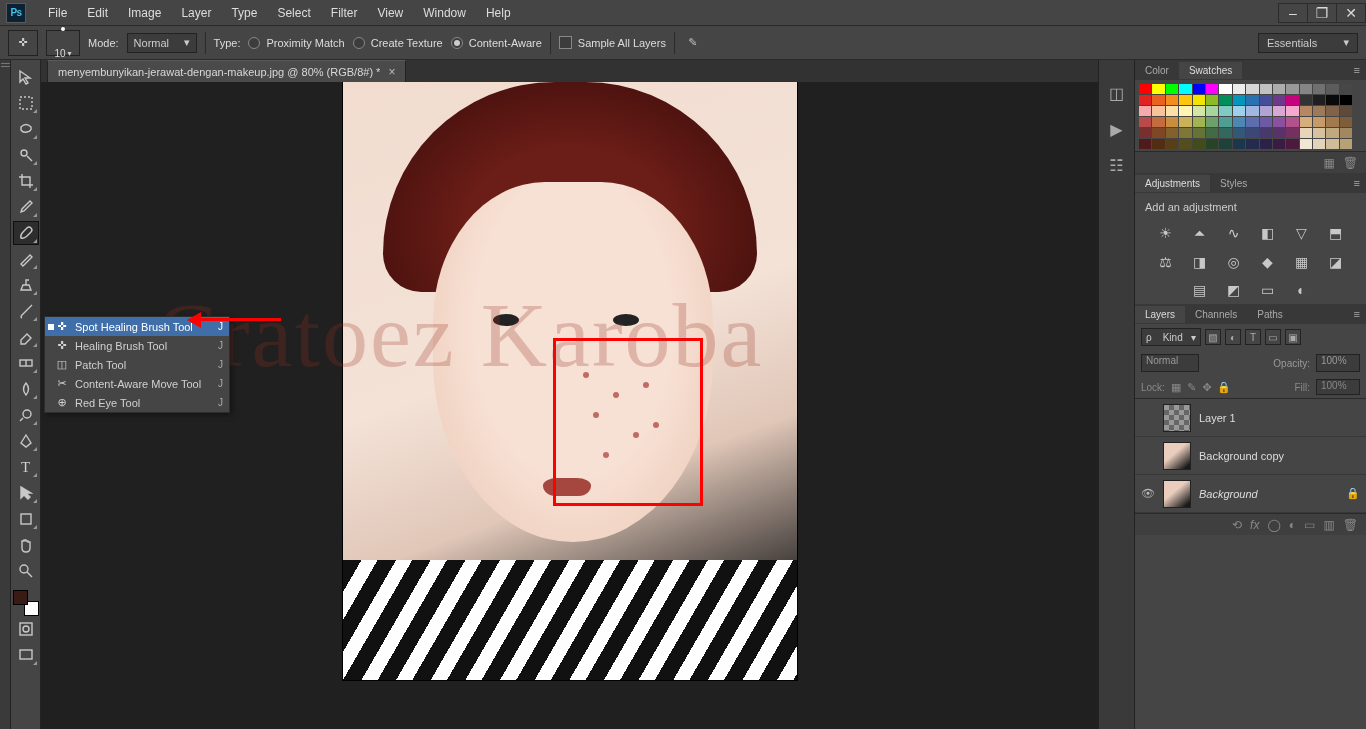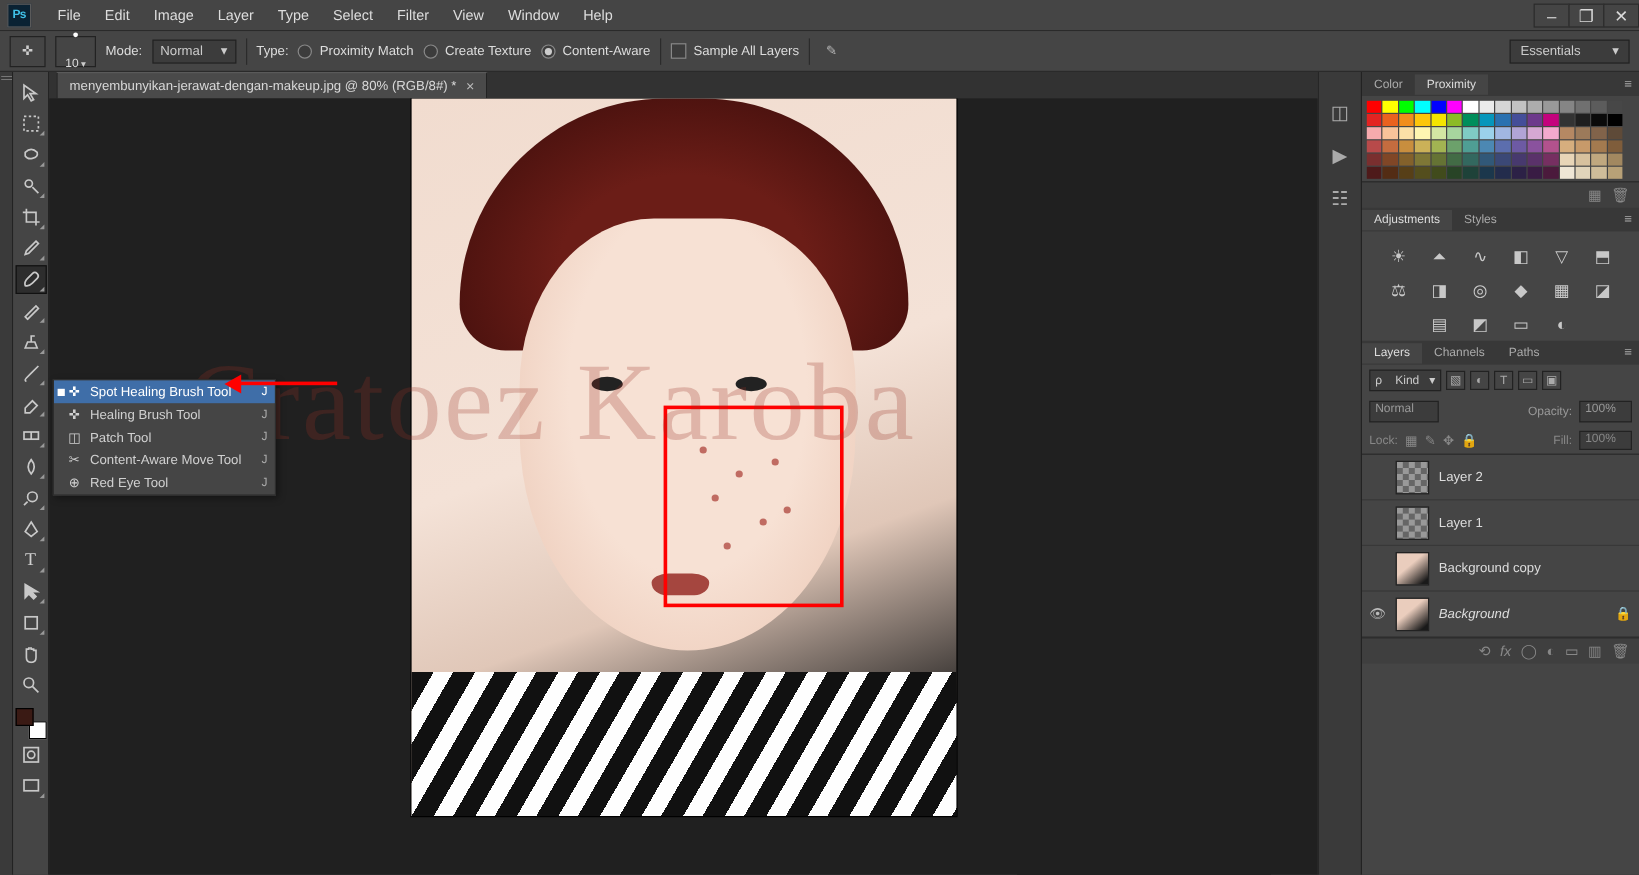--- a/index.html
+++ b/index.html
@@ -341,21 +341,21 @@
   <div class="iconstrip">
     <div class="i">◫</div>
     <div class="i">▶</div>
     <div class="i">☷</div>
   </div>
 
   <div class="rightcol">
 
     <div class="panel-head">
       <div class="tab">Color</div>
-      <div class="tab active">Proximity</div>
+      <div class="tab active">Swatches</div>
       <div class="menu">≡</div>
     </div>
     <div class="panel-body">
       <div class="swatch-grid" id="swatch-grid">
           <div style="background: rgb(255, 0, 0);"></div>
           <div style="background: rgb(255, 255, 0);"></div>
           <div style="background: rgb(0, 255, 0);"></div>
           <div style="background: rgb(0, 255, 255);"></div>
           <div style="background: rgb(0, 0, 255);"></div>
           <div style="background: rgb(255, 0, 255);"></div>
@@ -455,20 +455,21 @@
       <span>▦</span>
       <span>🗑</span>
     </div>
 
     <div class="panel-head">
       <div class="tab active">Adjustments</div>
       <div class="tab">Styles</div>
       <div class="menu">≡</div>
     </div>
     <div class="panel-body">
+      <div class="adj-text">Add an adjustment</div>
       <div class="adj-icons">
         <span>☀</span>
         <span>⏶</span>
         <span>∿</span>
         <span>◧</span>
         <span>▽</span>
         <span>⬒</span>
         <span>⚖</span>
         <span>◨</span>
         <span>◎</span>
@@ -512,25 +513,20 @@
         <span class="ico">✎</span>
         <span class="ico">✥</span>
         <span class="ico">🔒</span>
         <span style="margin-left:auto">Fill:</span>
         <div class="sel" style="min-width:44px;height:16px;background:#3c3c3c;border:1px solid #222;padding:0 4px;"><span>100%</span></div>
       </div>
       <div class="layer-list" id="layer-list">
           <div class="layer-item">
             <div class="vis"></div>
             <div class="thumb"></div>
-            <div class="name">Layer 2</div>
-          </div>
-          <div class="layer-item">
-            <div class="vis"></div>
-            <div class="thumb"></div>
             <div class="name">Layer 1</div>
           </div>
           <div class="layer-item">
             <div class="vis"></div>
             <div class="thumb img"></div>
             <div class="name">Background copy</div>
           </div>
           <div class="layer-item">
             <div class="vis">👁</div>
             <div class="thumb img"></div>

